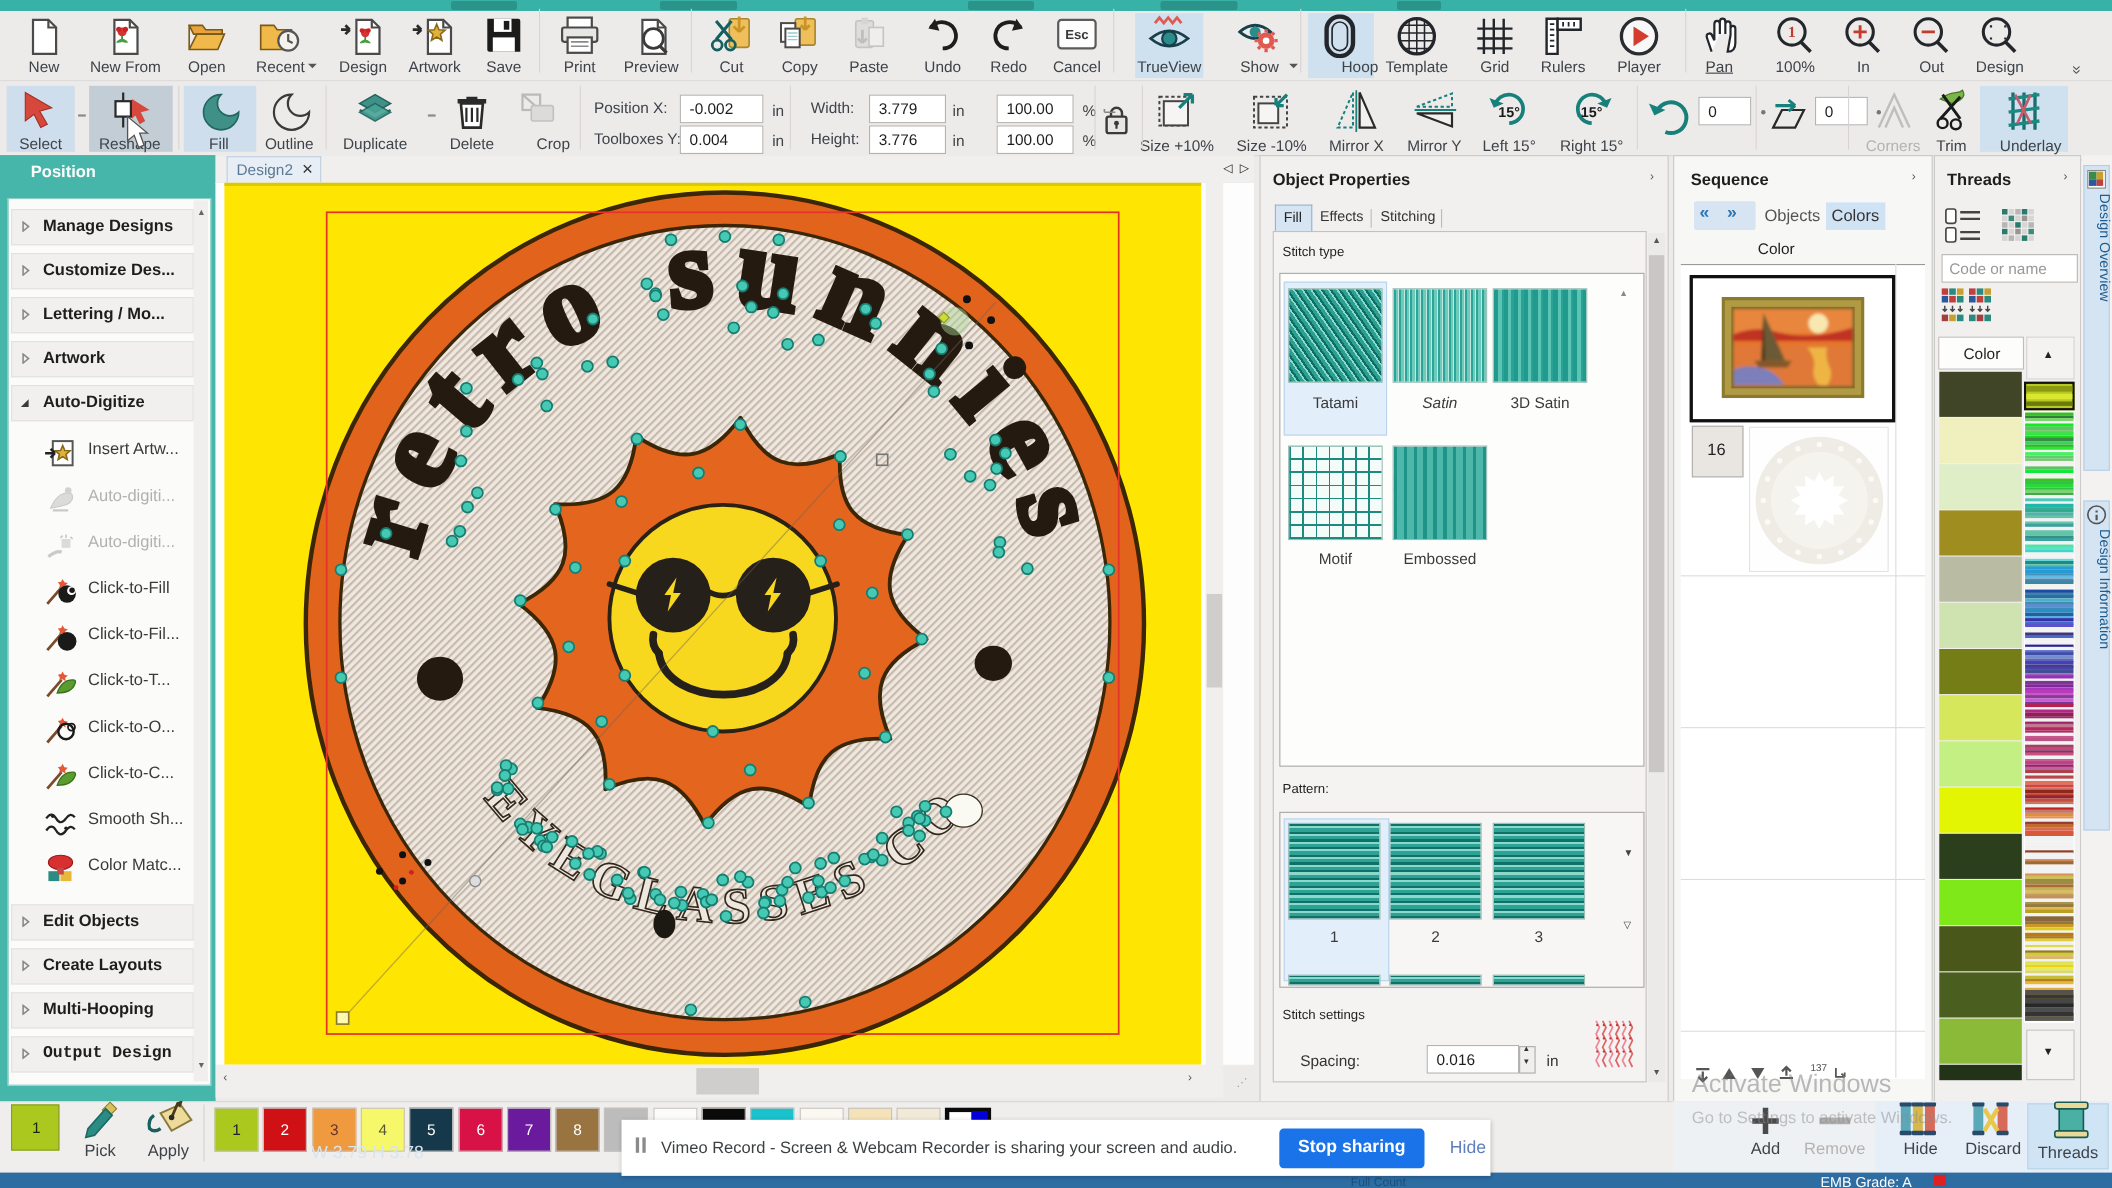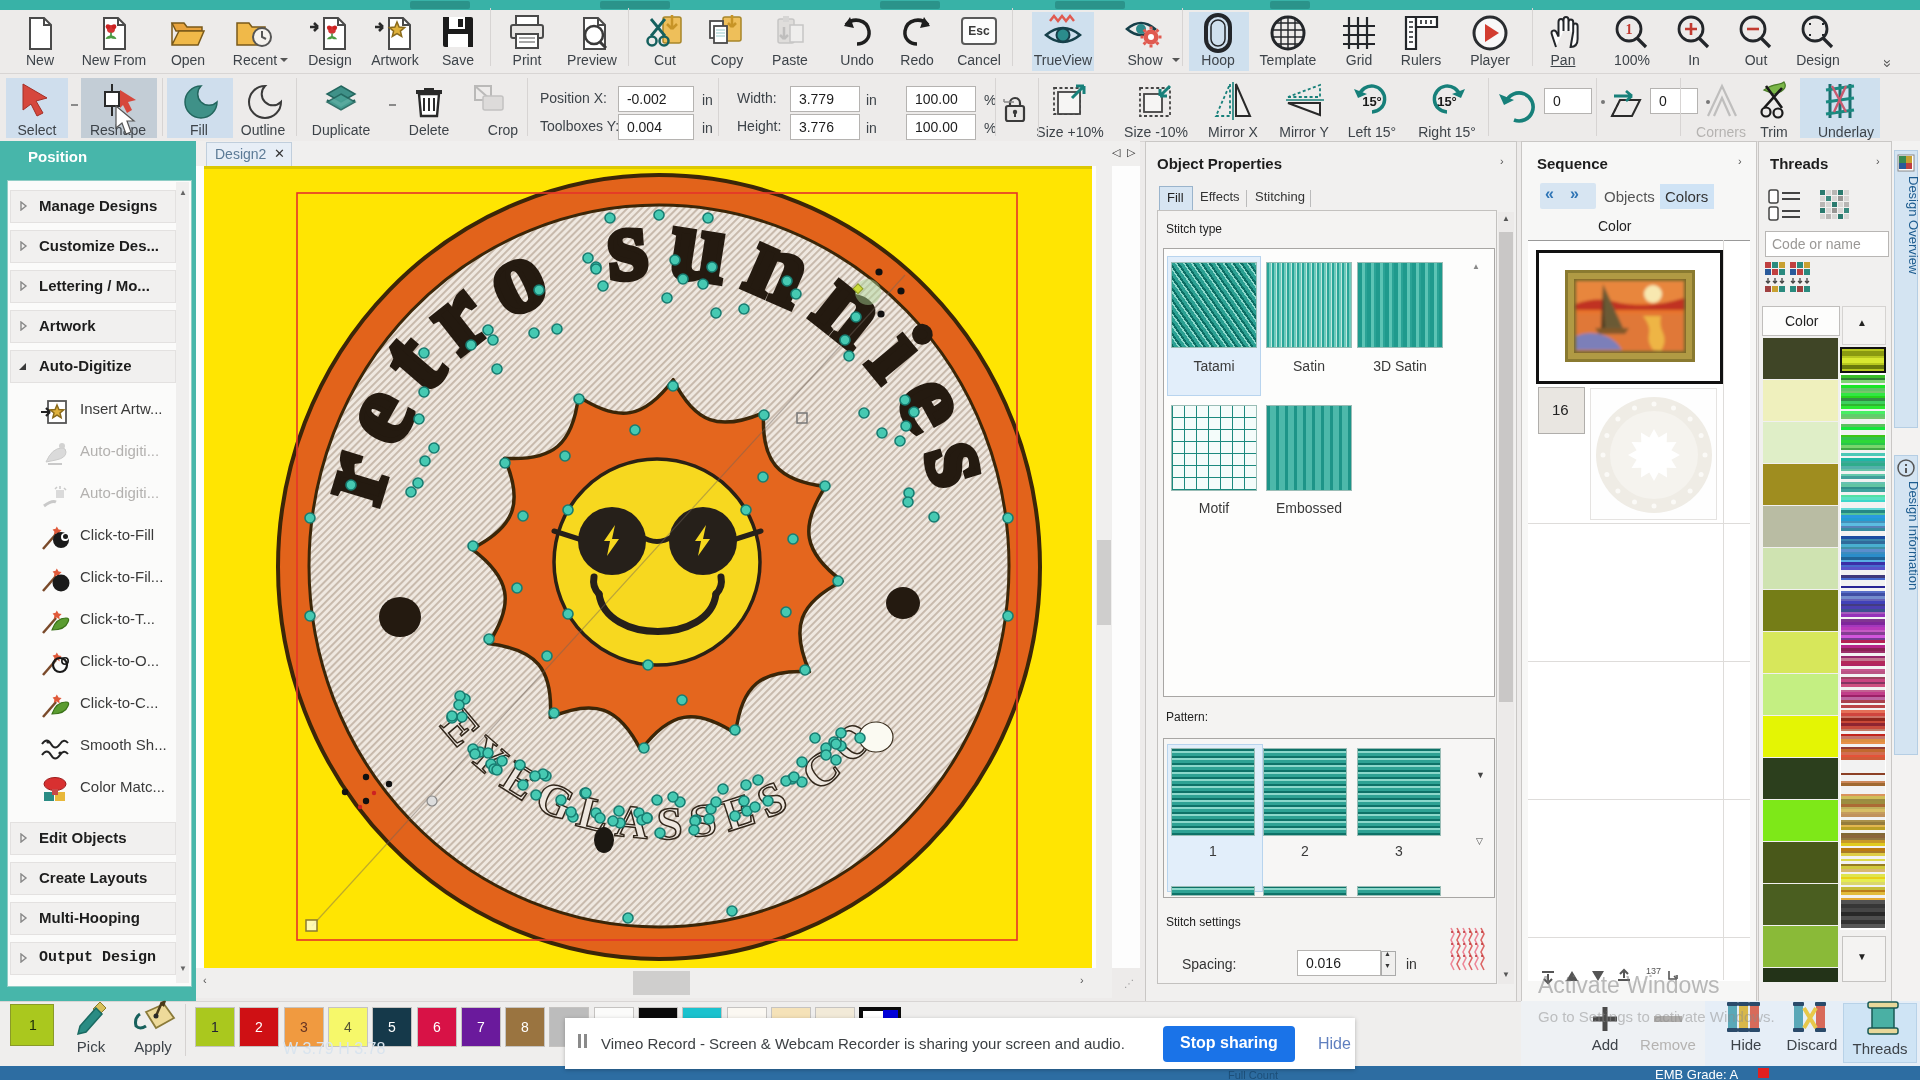--- a/index.html
+++ b/index.html
@@ -166,21 +166,21 @@
         <line x1="-0.0" y1="-7.5" x2="-0.0" y2="-10.5"></line>
         <line x1="5.3" y1="-5.3" x2="7.4" y2="-7.4"></line>
       </g>
     </g>
   </svg>
 <div class="lbl" style="left:1107px;top:52px;width:76px;">Show</div>
 <svg style="position:absolute;left:1198px;top:13px" width="40" height="40" viewBox="0 0 40 40">
     <rect x="8" y="2" width="24" height="36" rx="12" fill="none" stroke="#23262a" stroke-width="4"></rect>
     <rect x="13" y="7" width="14" height="26" rx="7" fill="none" stroke="#23262a" stroke-width="1.5"></rect>
   </svg>
-<div class="lbl" style="left:1183px;top:52px;width:70px;">Hoop</div>
+<div class="lbl" style="left:1183px;top:52px;width:70px;text-align:right;">Hoop</div>
 <svg style="position:absolute;left:1268px;top:13px" width="40" height="40" viewBox="0 0 40 40">
     <circle cx="20" cy="20" r="16" fill="none" stroke="#23262a" stroke-width="3"></circle>
     <path d="M8 10h24M5 17h30M5 24h30M8 31h24M13 5v30M20 4v32M27 5v30" stroke="#23262a" stroke-width="1.4"></path>
   </svg>
 <div class="lbl" style="left:1253px;top:52px;width:70px;">Template</div>
 <svg style="position:absolute;left:1339px;top:13px" width="40" height="40" viewBox="0 0 40 40">
     <path d="M4 13h32M4 22h32M4 31h32M10 4v32M19 4v32M28 4v32" stroke="#23262a" stroke-width="2.2"></path>
   </svg>
 <div class="lbl" style="left:1324px;top:52px;width:70px;">Grid</div>
 <svg style="position:absolute;left:1401px;top:13px" width="40" height="40" viewBox="0 0 40 40">
@@ -759,21 +759,21 @@
 <div class="abs" style="left:1502px;top:214px;font-size:8px;color:#555;">▲</div>
 <div class="abs" style="left:1502px;top:970px;font-size:8px;color:#555;">▼</div>
 <div class="abs" style="left:1166px;top:222px;font-size:12px;color:#222;">Stitch type</div>
 <div style="position:absolute;left:1163px;top:248px;width:332px;height:449px;background:#fdfdfc;border:1px solid #a8a6a4;box-sizing:border-box;"></div>
 <div class="abs" style="left:1472px;top:262px;font-size:8px;color:#888;">▲</div>
 <div style="position:absolute;left:1167px;top:256px;width:94px;height:140px;background:#e2eefa;border:1px solid #b8d4ee;box-sizing:border-box;"></div>
 <div style="position:absolute;left:1171px;top:262px;width:86px;height:86px;background:repeating-linear-gradient(55deg,#0c6e64 0 2px,#2ba092 2px 5px,#8cd8cb 5px 6.5px);border:1px solid #9abdb6;box-sizing:border-box;"></div>
 <div style="position:absolute;left:1266px;top:262px;width:86px;height:86px;background:repeating-linear-gradient(90deg,#2aa598 0 2px,#6fcabc 2px 4px,#bfe8e0 4px 5px),repeating-linear-gradient(0deg,rgba(255,255,255,0) 0 6px,rgba(255,255,255,.3) 6px 7px);border:1px solid #9abdb6;box-sizing:border-box;"></div>
 <div style="position:absolute;left:1357px;top:262px;width:86px;height:86px;background:repeating-linear-gradient(90deg,#1f9a8d 0 4px,#5cc4b5 4px 7px,#2aa396 7px 9px),repeating-linear-gradient(0deg,rgba(255,255,255,0) 0 10px,rgba(255,255,255,.3) 10px 12px);border:1px solid #9abdb6;box-sizing:border-box;"></div>
 <div class="lbl" style="left:1171px;top:358px;width:86px;color:#3a3a3a;">Tatami</div>
-<div class="lbl" style="left:1266px;top:358px;width:86px;color:#3a3a3a;">Satin</div>
+<div class="lbl" style="left:1266px;top:358px;width:86px;color:#3a3a3a;font-style:italic;">Satin</div>
 <div class="lbl" style="left:1357px;top:358px;width:86px;color:#3a3a3a;">3D Satin</div>
 <div style="position:absolute;left:1171px;top:405px;width:86px;height:86px;background:repeating-linear-gradient(0deg,#1c8a7e 0 1.5px,rgba(0,0,0,0) 1.5px 12px),repeating-linear-gradient(90deg,#1c8a7e 0 1.5px,rgba(0,0,0,0) 1.5px 12px),linear-gradient(#f4fcfa,#f4fcfa);border:1px solid #9abdb6;box-sizing:border-box;"></div>
 <div style="position:absolute;left:1266px;top:405px;width:86px;height:86px;background:repeating-linear-gradient(90deg,#1e9488 0 3px,#4db8aa 3px 9px),repeating-linear-gradient(0deg,rgba(10,80,70,.55) 0 2px,rgba(255,255,255,0) 2px 11px);border:1px solid #9abdb6;box-sizing:border-box;"></div>
 <div class="lbl" style="left:1171px;top:500px;width:86px;color:#3a3a3a;">Motif</div>
 <div class="lbl" style="left:1266px;top:500px;width:86px;color:#3a3a3a;">Embossed</div>
 <div class="abs" style="left:1166px;top:710px;font-size:12px;color:#222;">Pattern:</div>
 <div style="position:absolute;left:1163px;top:738px;width:332px;height:160px;background:#f7f6f5;border:1px solid #a8a6a4;box-sizing:border-box;"></div>
 <div style="position:absolute;left:1167px;top:744px;width:96px;height:148px;background:#e2eefa;border:1px solid #b8d4ee;box-sizing:border-box;"></div>
 <div style="position:absolute;left:1171px;top:748px;width:84px;height:88px;background:repeating-linear-gradient(0deg,#0e7268 0 2px,#2ea294 2px 5px,#8cd8cb 5px 7px),repeating-linear-gradient(90deg,rgba(255,255,255,0) 0 5px,rgba(255,255,255,.25) 5px 7px);border:1px solid #9abdb6;box-sizing:border-box;"></div>
 <div style="position:absolute;left:1263px;top:748px;width:84px;height:88px;background:repeating-linear-gradient(0deg,#0e7268 0 2px,#2ea294 2px 5px,#8cd8cb 5px 7px),repeating-linear-gradient(90deg,rgba(255,255,255,0) 0 5px,rgba(255,255,255,.25) 5px 7px);border:1px solid #9abdb6;box-sizing:border-box;"></div>

